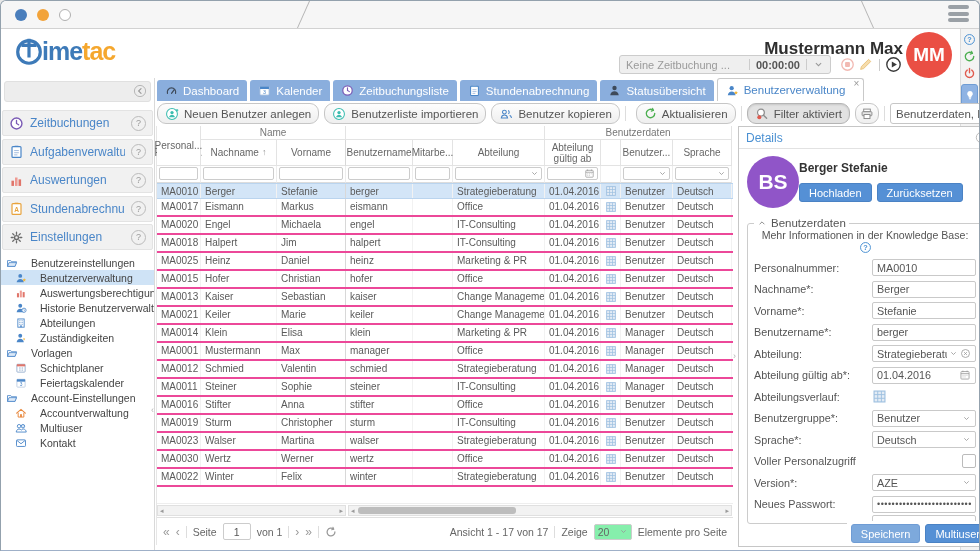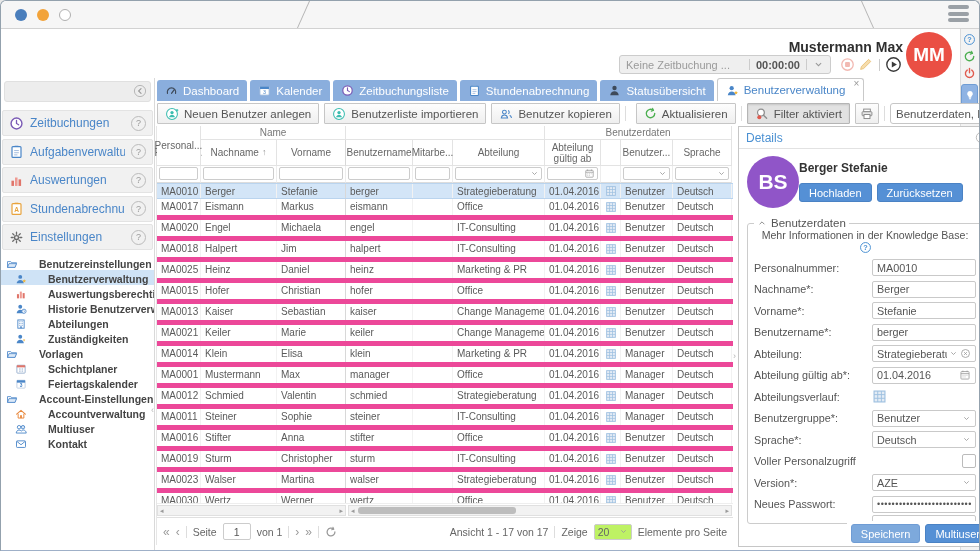--- a/index.html
+++ b/index.html
@@ -17,21 +17,21 @@
   .diag{position:absolute;top:0;height:27px;width:1px;background:#b5b5b5;}
   .d1{left:302px;transform:skewX(-24deg);}
   .d2{left:866px;transform:skewX(24deg);}
   #hamburger{position:absolute;right:10px;top:4px;width:21px;}
   #hamburger i{display:block;height:4px;background:#9aa0a6;border-radius:2px;margin-bottom:2.5px;}
 
   
   #logo{position:absolute;left:12px;top:33px;display:flex;align-items:center;height:34px;}
   .logo-ime{color:#3d7ab8;font-size:25px;font-weight:bold;letter-spacing:-1px;margin-left:-3px;}
   .logo-tac{color:#f5a72e;font-size:25px;font-weight:bold;letter-spacing:-1px;}
-  #user-name{position:absolute;right:76px;top:38px;font-size:14px;font-weight:bold;color:#2f2f2f;}
+  #user-name{position:absolute;right:76px;top:38px;font-size:17px;font-weight:bold;color:#2f2f2f;}
   #timer{position:absolute;right:148px;top:54px;width:212px;height:19px;background:#efefef;border:1px solid #ccc;
     border-radius:3px;display:flex;align-items:center;padding:0 6px;box-sizing:border-box;font-size:11px;}
   .t-status{color:#9a9a9a;flex:1;white-space:nowrap;overflow:hidden;}
   .t-sep{width:1px;height:11px;background:#ccc;margin:0 6px;flex:none;}
   .t-time{color:#555;font-weight:bold;}
   .hicon{position:absolute;top:56px;}
   #stop-ic{right:124px;}  #pencil-ic{right:106px;}
   #hsep{position:absolute;right:99px;top:58px;width:1px;height:12px;background:#ccc;}
   #play-ic{right:77px;top:55px;}
   #avatar{position:absolute;right:27px;top:31px;width:46px;height:46px;border-radius:50%;background:#ea4f44;color:#fff;
@@ -49,63 +49,63 @@
   
   #tabbar{position:absolute;left:156px;top:77px;height:23px;display:flex;align-items:flex-end;gap:3px;z-index:2;}
   .tab{height:21px;background:#8aaedd;border-radius:3px 3px 0 0;color:#fff;font-size:11.5px;display:flex;align-items:center;
     gap:5px;padding:0 8px;cursor:pointer;white-space:nowrap;}
   .tab.active{background:#fff;border:1px solid #c9c9c9;border-bottom:none;color:#4a86c8;height:23px;box-sizing:border-box;
     position:relative;padding-right:18px;}
   .tab-close{position:absolute;top:0;right:4px;font-size:10px;color:#999;line-height:10px;}
 
   
   #toolbar{position:absolute;left:156px;top:101px;right:18px;height:23px;display:flex;align-items:center;gap:5px;}
-  .tbtn{height:21px;border:1px solid #c6c6c6;border-radius:1px;background:linear-gradient(#fdfdfd,#efefef);
+  .tbtn{height:21px;border:1px solid #c6c6c6;border-radius:9px;background:linear-gradient(#fdfdfd,#efefef);
     display:flex;align-items:center;gap:5px;padding:0 7px;font-size:11.5px;color:#555;box-sizing:border-box;white-space:nowrap;}
   .tbtn.pressed{background:#e2e2e2;border-color:#b5b5b5;box-shadow:inset 0 1px 2px rgba(0,0,0,.12);}
   .tbtn.iconbtn{padding:0 4px;}
   .tsep{width:1px;height:15px;background:#ddd;flex:none;}
   .tspacer{flex:1;}
   .tselect{width:158px;height:21px;border:1px solid #c6c6c6;border-radius:3px;background:#fff;display:flex;align-items:center;
     padding:0 5px;font-size:11.5px;color:#555;box-sizing:border-box;gap:3px;}
   .tselect .val{flex:1;overflow:hidden;white-space:nowrap;}
 
   
   #sidebar{position:absolute;left:0;top:77px;width:154px;bottom:0;border-right:1px solid #d9d9d9;background:#fff;box-sizing:border-box;}
   .collapse-bar{margin:3px 3px 8px;height:19px;background:#ededed;border:1px solid #e0e0e0;border-radius:3px;position:relative;}
   .collapse-bar .icon{position:absolute;right:3px;top:2px;}
   .acc{margin:0 1px 2.5px;height:26px;background:#f1f1f1;border:1px solid #e3e3e3;display:flex;align-items:center;
     padding:0 6px;gap:6px;box-sizing:border-box;border-radius:2px;}
   .acc-label{flex:1;font-size:12px;color:#4a86c8;white-space:nowrap;overflow:hidden;}
   .acc-help{width:13px;height:13px;border:1px solid #bbb;border-radius:50%;color:#999;font-size:9px;display:flex;
     align-items:center;justify-content:center;flex:none;}
   #tree{margin-top:5px;}
-  .ti{height:15px;display:flex;align-items:flex-end;gap:21px;padding-left:5px;font-size:10.5px;color:#444;
-    white-space:nowrap;overflow:hidden;cursor:pointer;font-weight:bold;}
+  .ti{height:15px;display:flex;align-items:center;gap:13px;padding-left:5px;font-size:10.5px;color:#444;
+    white-space:nowrap;overflow:hidden;cursor:pointer;}
   .ti.lvl1{padding-left:14px;}
   .ti.sel{background:#cfe3f6;}
   .split-handle{position:absolute;font-size:9px;color:#b5b5b5;z-index:4;}
 
   
   #grid{position:absolute;left:155px;top:125px;width:577px;height:419px;display:flex;flex-direction:column;background:#fff;
     border-left:1px solid #e6e6e6;box-sizing:border-box;}
   .ghead{position:relative;flex:none;}
   .grow{display:flex;}
   .personal-overlay{position:absolute;left:0;top:0;width:44px;height:40px;background:#fff;border-right:1px solid #e3e3e3;
     border-bottom:1px solid #e3e3e3;z-index:1;display:flex;align-items:center;justify-content:center;font-size:10px;color:#666;box-sizing:border-box;}
   .gcell{height:14px;border-right:1px solid #e3e3e3;border-bottom:1px solid #e3e3e3;display:flex;align-items:center;
     justify-content:center;font-size:10px;color:#777;box-sizing:border-box;}
   .hcell{height:26px;border-right:1px solid #e3e3e3;border-bottom:1px solid #e3e3e3;display:flex;align-items:center;
     justify-content:center;font-size:10px;color:#666;box-sizing:border-box;text-align:center;line-height:11px;white-space:normal;padding:0 2px;}
   .sort-arrow{color:#999;margin-left:3px;font-size:9px;}
   .fcell{height:17px;border-right:1px solid #ededed;border-bottom:1px solid #dcdcdc;box-sizing:border-box;padding:1px 2px;}
   .fin{height:13px;border:1px solid #ccc;border-radius:2px;background:#fff;width:100%;box-sizing:border-box;display:flex;
     align-items:center;justify-content:flex-end;padding:0 2px;}
   #tbody{flex:1;overflow:hidden;}
-  .trow{display:flex;height:16px;border-bottom:5px solid #ec4899;cursor:pointer;}
+  .trow{display:flex;height:16px;border-bottom:2px solid #ec4899;cursor:pointer;}
   .trow.sel{background:#d3e5f7;border-top:1px solid #bad4ee;border-bottom:1px solid #bad4ee;height:16px;box-sizing:border-box;}
   .tc{border-right:1px solid #f2f2f2;font-size:10px;color:#5a5a5a;line-height:15px;padding:0 4px;overflow:hidden;
     white-space:nowrap;box-sizing:border-box;flex:none;}
   .tc-icon{display:flex;align-items:center;justify-content:center;padding:0;}
   .c0{width:44px;}.c1{width:76px;}.c2{width:69px;}.c3{width:67px;}.c4{width:40px;}
   .c5{width:92px;}.c6{width:56px;}.c7{width:20px;}.c8{width:52px;}.c9{width:59px;}
   .frozen-edge{border-right:1px solid #d8d8d8 !important;}
 
   .hscroll{display:flex;gap:2px;height:13px;align-items:center;border-top:1px solid #eee;flex:none;}
   .hs{position:relative;height:11px;background:#f2f2f2;border:1px solid #e0e0e0;box-sizing:border-box;}
@@ -113,21 +113,21 @@
   .hs .arr{position:absolute;top:0;font-size:7px;color:#9a9a9a;line-height:9px;}
   .hs .thumb{position:absolute;left:9px;top:1px;width:158px;height:7px;background:#bdbdbd;border-radius:3px;}
 
   .pager{height:27px;border-top:1px solid #e0e0e0;display:flex;align-items:center;font-size:10.5px;color:#666;gap:6px;
     padding:0 6px;flex:none;}
   .pbtn{color:#9a9a9a;font-size:12px;line-height:12px;cursor:pointer;}
   .psep{width:1px;height:12px;background:#ddd;}
   .pinput{width:26px;height:15px;border:1px solid #ccc;text-align:center;font-size:10.5px;border-radius:2px;
     font-family:inherit;color:#555;padding:0;}
   .psel{width:38px;height:16px;border:1px solid #ccc;border-radius:2px;display:flex;align-items:center;
-    justify-content:space-between;padding:0 3px;background:#bef264;box-sizing:border-box;}
+    justify-content:space-between;padding:0 3px;background:#86efac;box-sizing:border-box;}
   .pspacer{flex:1;}
 
   
   #details{position:absolute;left:737px;top:125px;width:258px;height:421px;border:1px solid #c6c6c6;background:#fff;
     box-sizing:border-box;z-index:3;}
   .d-head{height:21px;border-bottom:1px solid #e2e2e2;display:flex;align-items:center;padding:0 7px;justify-content:space-between;}
   .d-title{color:#4a90d2;font-size:12px;}
   .d-body{position:absolute;top:22px;left:0;right:9px;bottom:0;padding:7px 3px 0 8px;}
   .d-top{display:flex;margin-bottom:9px;}
   .d-avatar{width:52px;height:52px;border-radius:50%;background:#9055c8;color:#fff;font-size:21px;font-weight:bold;
@@ -165,20 +165,29 @@
     <span class="light l-white"></span>
     <div class="diag d1"></div>
     <div class="diag d2"></div>
     <div id="hamburger">
         <i></i>
         <i></i>
         <i></i>
       </div>
   </div>
 
+  <div id="logo">
+    <svg width="32" height="32" viewBox="0 0 34 34">
+      <circle cx="17" cy="18" r="12" fill="none" stroke="#3d7ab8" stroke-width="3.4"></circle>
+      <line x1="17" y1="4" x2="17" y2="24" stroke="#3d7ab8" stroke-width="3.4"></line>
+      <line x1="9" y1="11" x2="25" y2="11" stroke="#3d7ab8" stroke-width="3.4"></line>
+    </svg>
+    <span class="logo-ime">ime</span>
+    <span class="logo-tac">tac</span>
+  </div>
 
   <div id="user-name">Mustermann Max</div>
   <div id="timer">
     <span class="t-status">Keine Zeitbuchung ...</span>
     <span class="t-sep"></span>
     <span class="t-time">00:00:00</span>
     <span class="t-sep"></span>
     <span class="icon" id="timer-chev" style="color: rgb(153, 153, 153);">
         <svg viewBox="0 0 16 16" width="11" height="11" aria-hidden="true">
           <path d="M4.6 6.4L8 9.8l3.4-3.4" fill="none" stroke="currentColor" stroke-width="1.5" stroke-linecap="round"></path>

